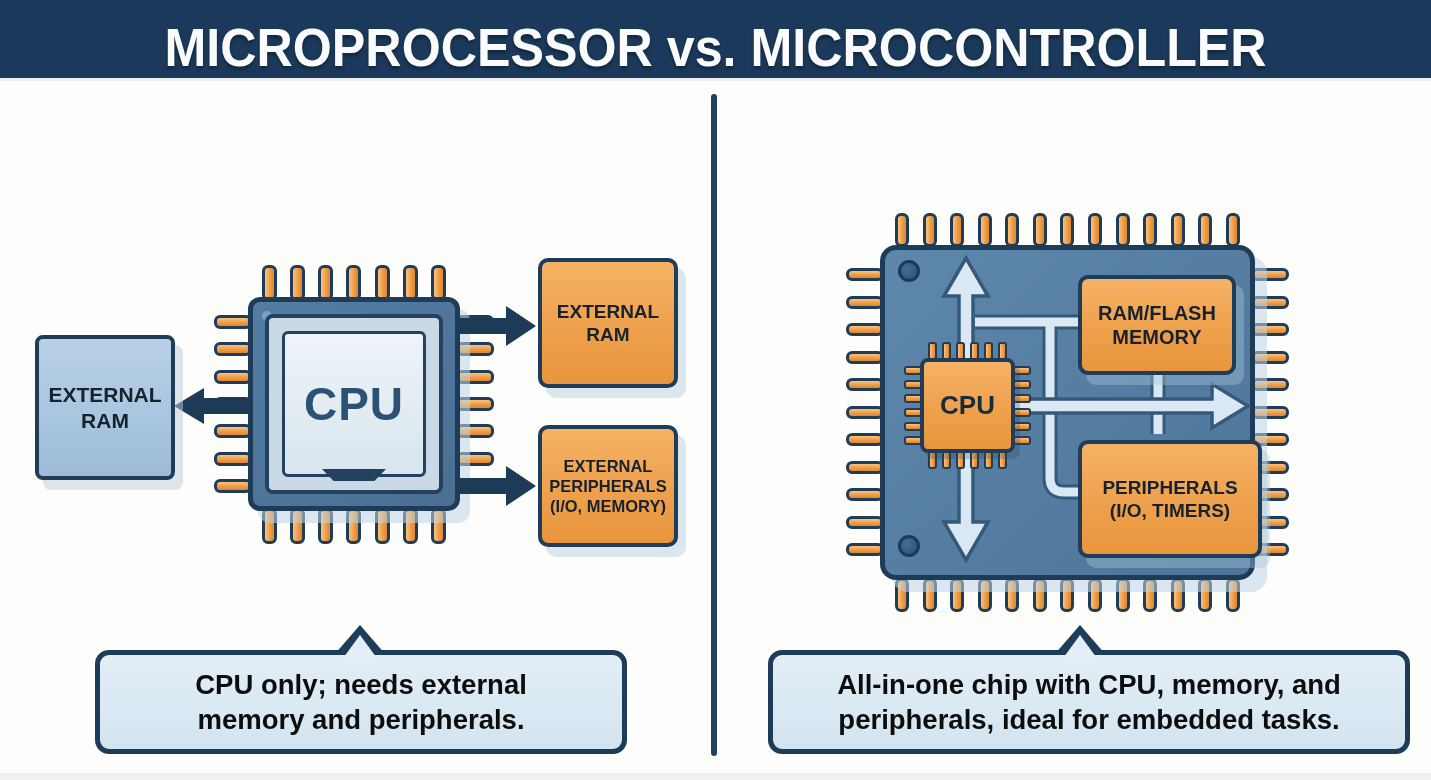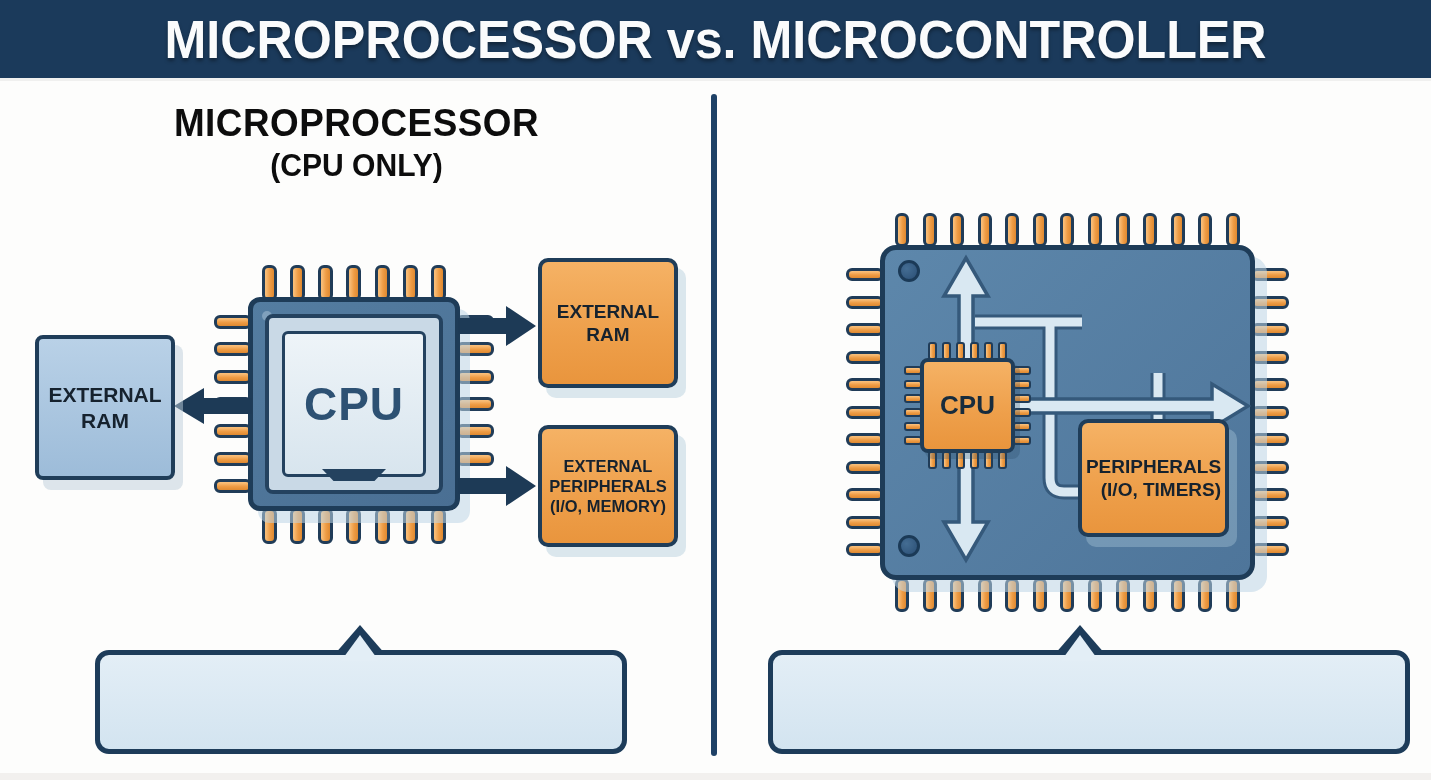--- a/index.html
+++ b/index.html
@@ -3,21 +3,21 @@
 <meta charset="utf-8">
 <style>
   html,body{margin:0;padding:0;background:#ffffff;}
   .stage{
     position:relative;width:1431px;height:780px;overflow:hidden;
     background:#fdfdfc;font-family:"Liberation Sans","DejaVu Sans",sans-serif;
   }
   
   .header{
     position:absolute;left:0;top:0;width:100%;height:78px;
-    background:#1b3a5b;display:flex;align-items:center;justify-content:center;
+    background:#1b3a5b;display:flex;align-items:flex-end;justify-content:center;
     box-shadow:0 3px 0 rgba(0,0,0,0.05);
   }
   .header .title{
     color:#fafbfc;font-size:54px;font-weight:800;letter-spacing:0px;white-space:nowrap;
     transform:scaleX(0.93);text-shadow:0 3px 4px rgba(0,0,0,0.35);
   }
   
   .divider{position:absolute;left:711px;top:94px;width:6px;height:662px;background:#1e4166;border-radius:3px;}
   .bottom-strip{position:absolute;left:0;bottom:0;width:100%;height:7px;background:#f2f0ee;}
   
@@ -80,21 +80,21 @@
     position:absolute;left:880px;top:245px;width:375px;height:335px;z-index:1;
     background:linear-gradient(135deg,#5d87ab,#4e759a);
     border:5px solid #1e3c58;border-radius:16px;box-sizing:border-box;
     box-shadow:12px 12px 0 rgba(189,214,230,.55);
   }
   .screw{position:absolute;width:22px;height:22px;border-radius:50%;z-index:2;
     background:radial-gradient(circle at 35% 35%,#446d93,#2b4f75);border:3px solid #1b3a57;box-sizing:border-box;}
   #screwT{left:898px;top:260px;} #screwB{left:898px;top:535px;}
   #cpuR{left:920px;top:358px;width:95px;height:95px;font-size:26px;font-weight:800;color:#182c3d;border-radius:8px;box-shadow:5px 6px 0 rgba(36,66,95,.25);}
   #memBox{left:1078px;top:275px;width:158px;height:100px;font-size:20px;}
-  #periphR{left:1078px;top:419px;width:151px;height:118px;font-size:19px;text-align:right;}
+  #periphR{left:1078px;top:440px;width:184px;height:118px;font-size:19px;}
   
   .overlay{position:absolute;left:0;top:0;width:1431px;height:780px;z-index:2;pointer-events:none;}
   
   .callout{
     position:absolute;top:650px;height:104px;box-sizing:border-box;z-index:5;
     background:linear-gradient(180deg,#e3eef6,#d3e4f0);
     border:5px solid #1d3c5a;border-radius:14px;
     display:flex;align-items:center;justify-content:center;text-align:center;
     color:#0d0d0d;font-size:27.5px;font-weight:600;line-height:1.28;
   }
@@ -111,24 +111,20 @@
 </style>
 </head>
 <body>
 
 <div class="stage">
 
   <div class="header">
     <div class="title">MICROPROCESSOR vs. MICROCONTROLLER</div>
   </div>
 
-  <div class="panel-head left">
-    <div class="h1">MICROPROCESSOR</div>
-    <div class="h2">(CPU ONLY)</div>
-  </div>
 
   <div class="divider"></div>
 
   <div class="pins v" style="left:262px;top:265px;width:184px;height:36px;">
       <i class="pin"></i>
       <i class="pin"></i>
       <i class="pin"></i>
       <i class="pin"></i>
       <i class="pin"></i>
       <i class="pin"></i>
@@ -290,27 +286,32 @@
       <i class="pin"></i>
       <i class="pin"></i>
       <i class="pin"></i>
       <i class="pin"></i>
       <i class="pin"></i>
     </div>
 
   <div class="box orange" id="cpuR">
     <span>CPU</span>
   </div>
+  <div class="box orange" id="memBox">
+    <span>RAM/FLASH MEMORY</span>
+  </div>
   <div class="box orange" id="periphR">
     <span>PERIPHERALS (I/O, TIMERS)</span>
   </div>
 
   <div class="callout left">
     <span class="tail"></span>
     <span class="tail-in"></span>
+    <span class="txt">CPU only; needs external memory and peripherals.</span>
   </div>
   <div class="callout right">
     <span class="tail"></span>
     <span class="tail-in"></span>
+    <span class="txt">All-in-one chip with CPU, memory, and peripherals, ideal for embedded tasks.</span>
   </div>
 
   <div class="bottom-strip"></div>
 </div>
 
 </body></html>

